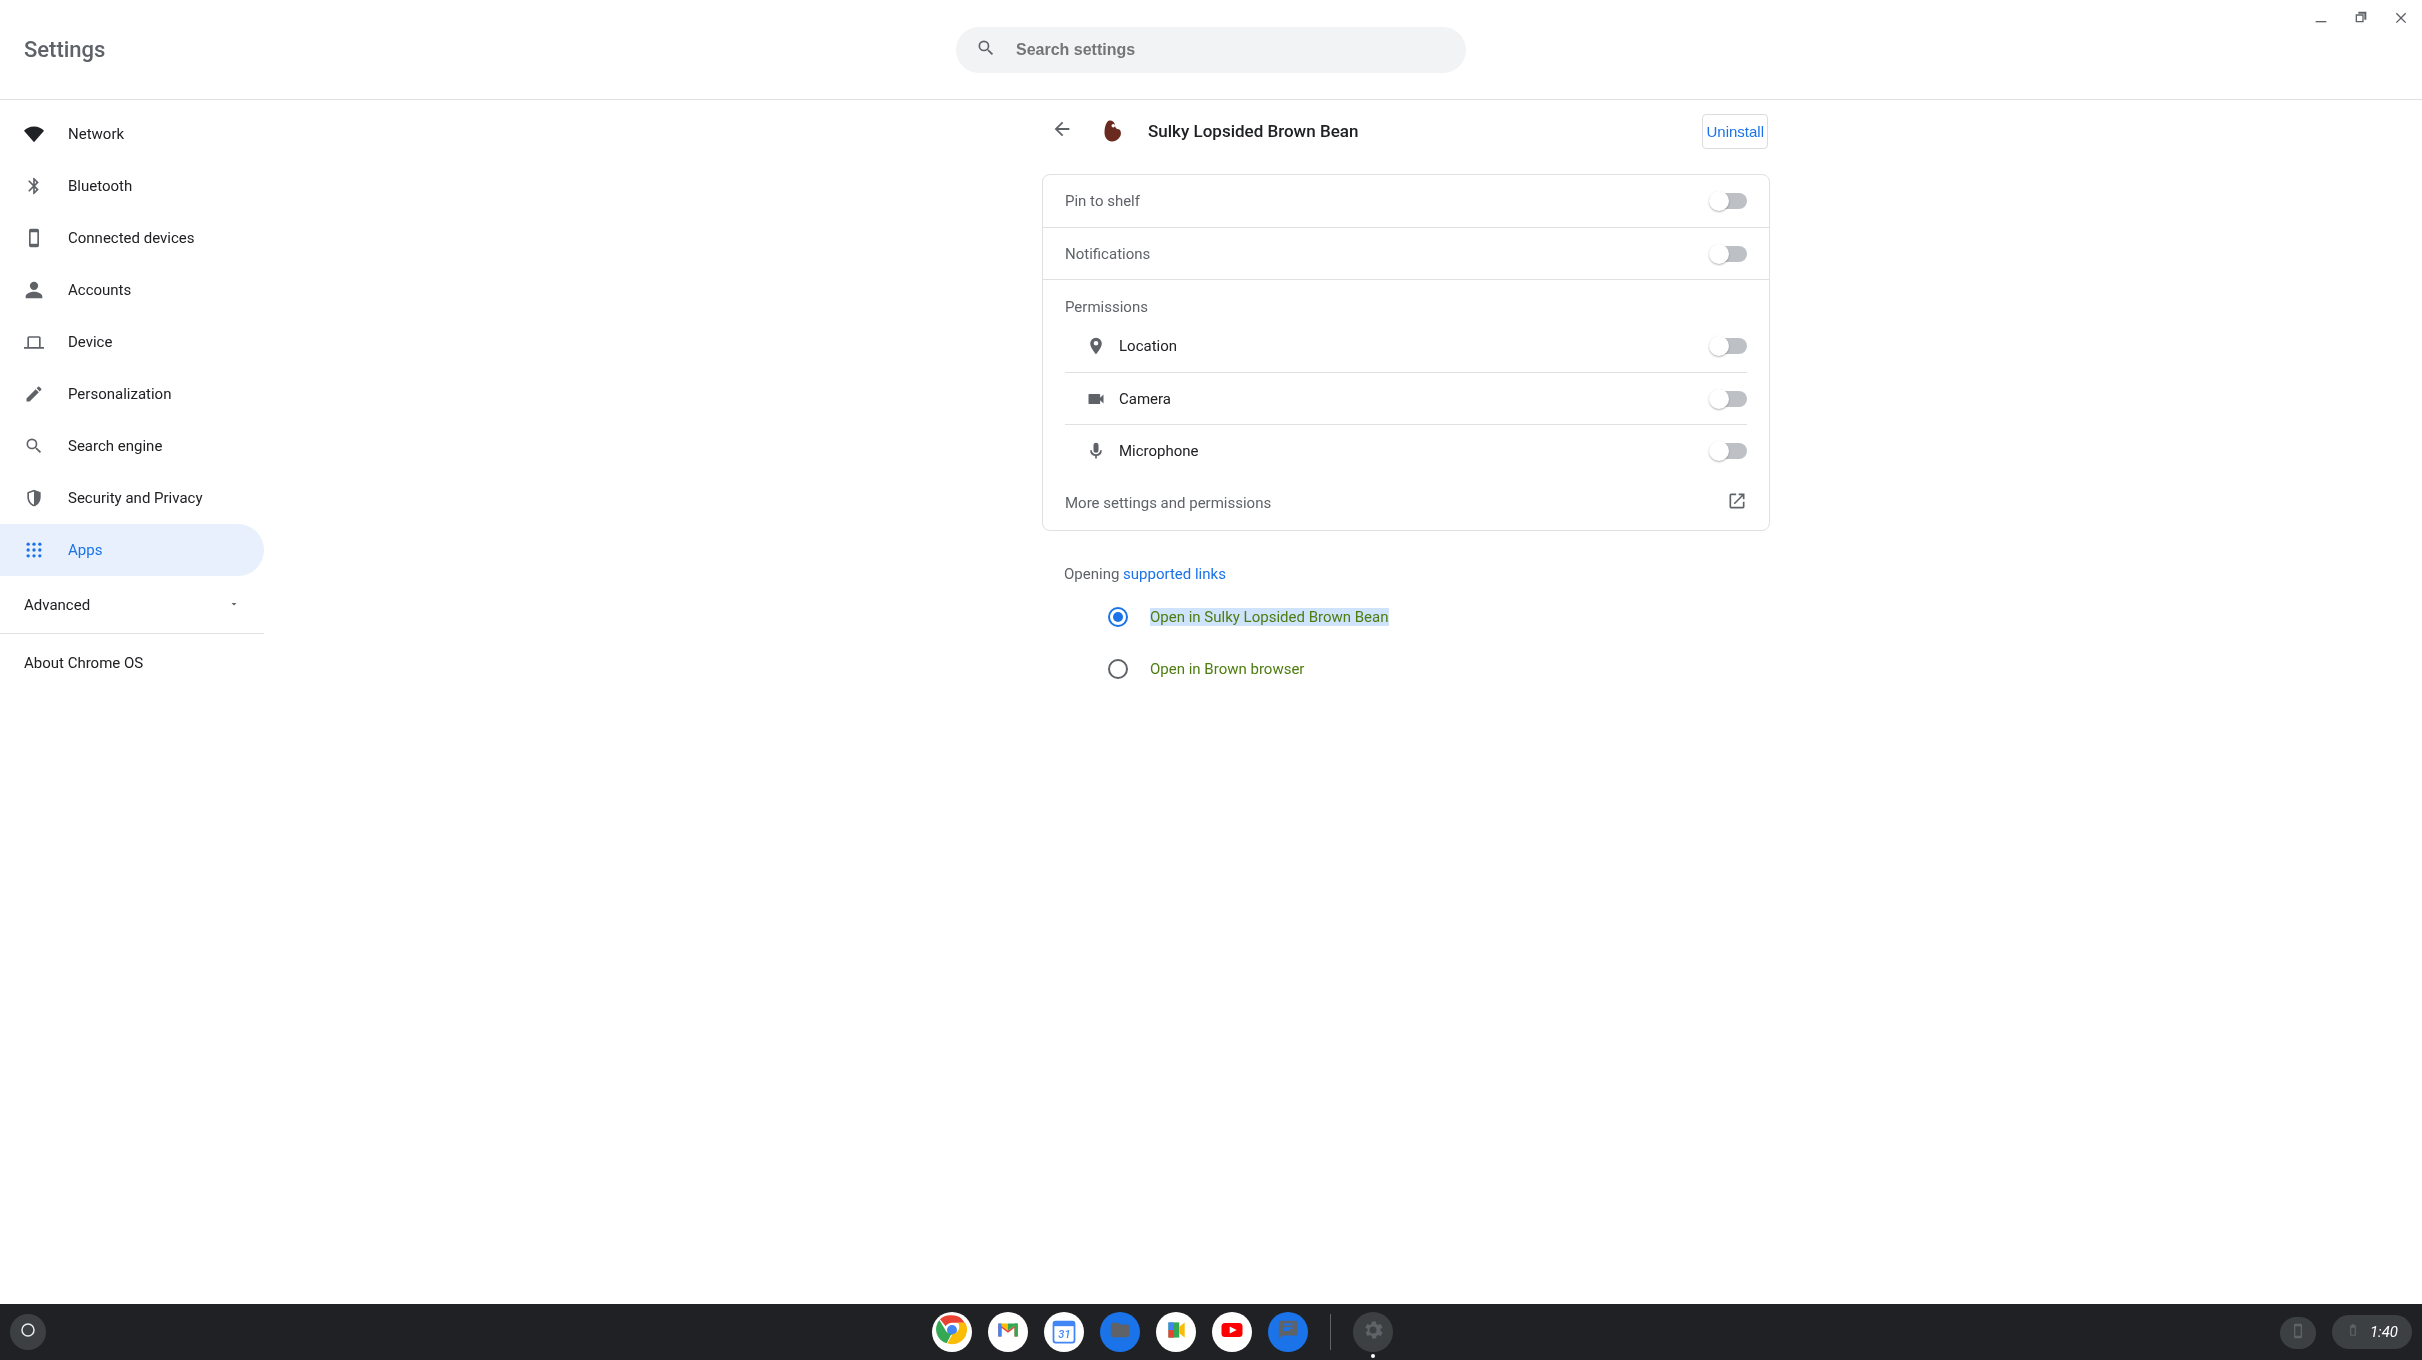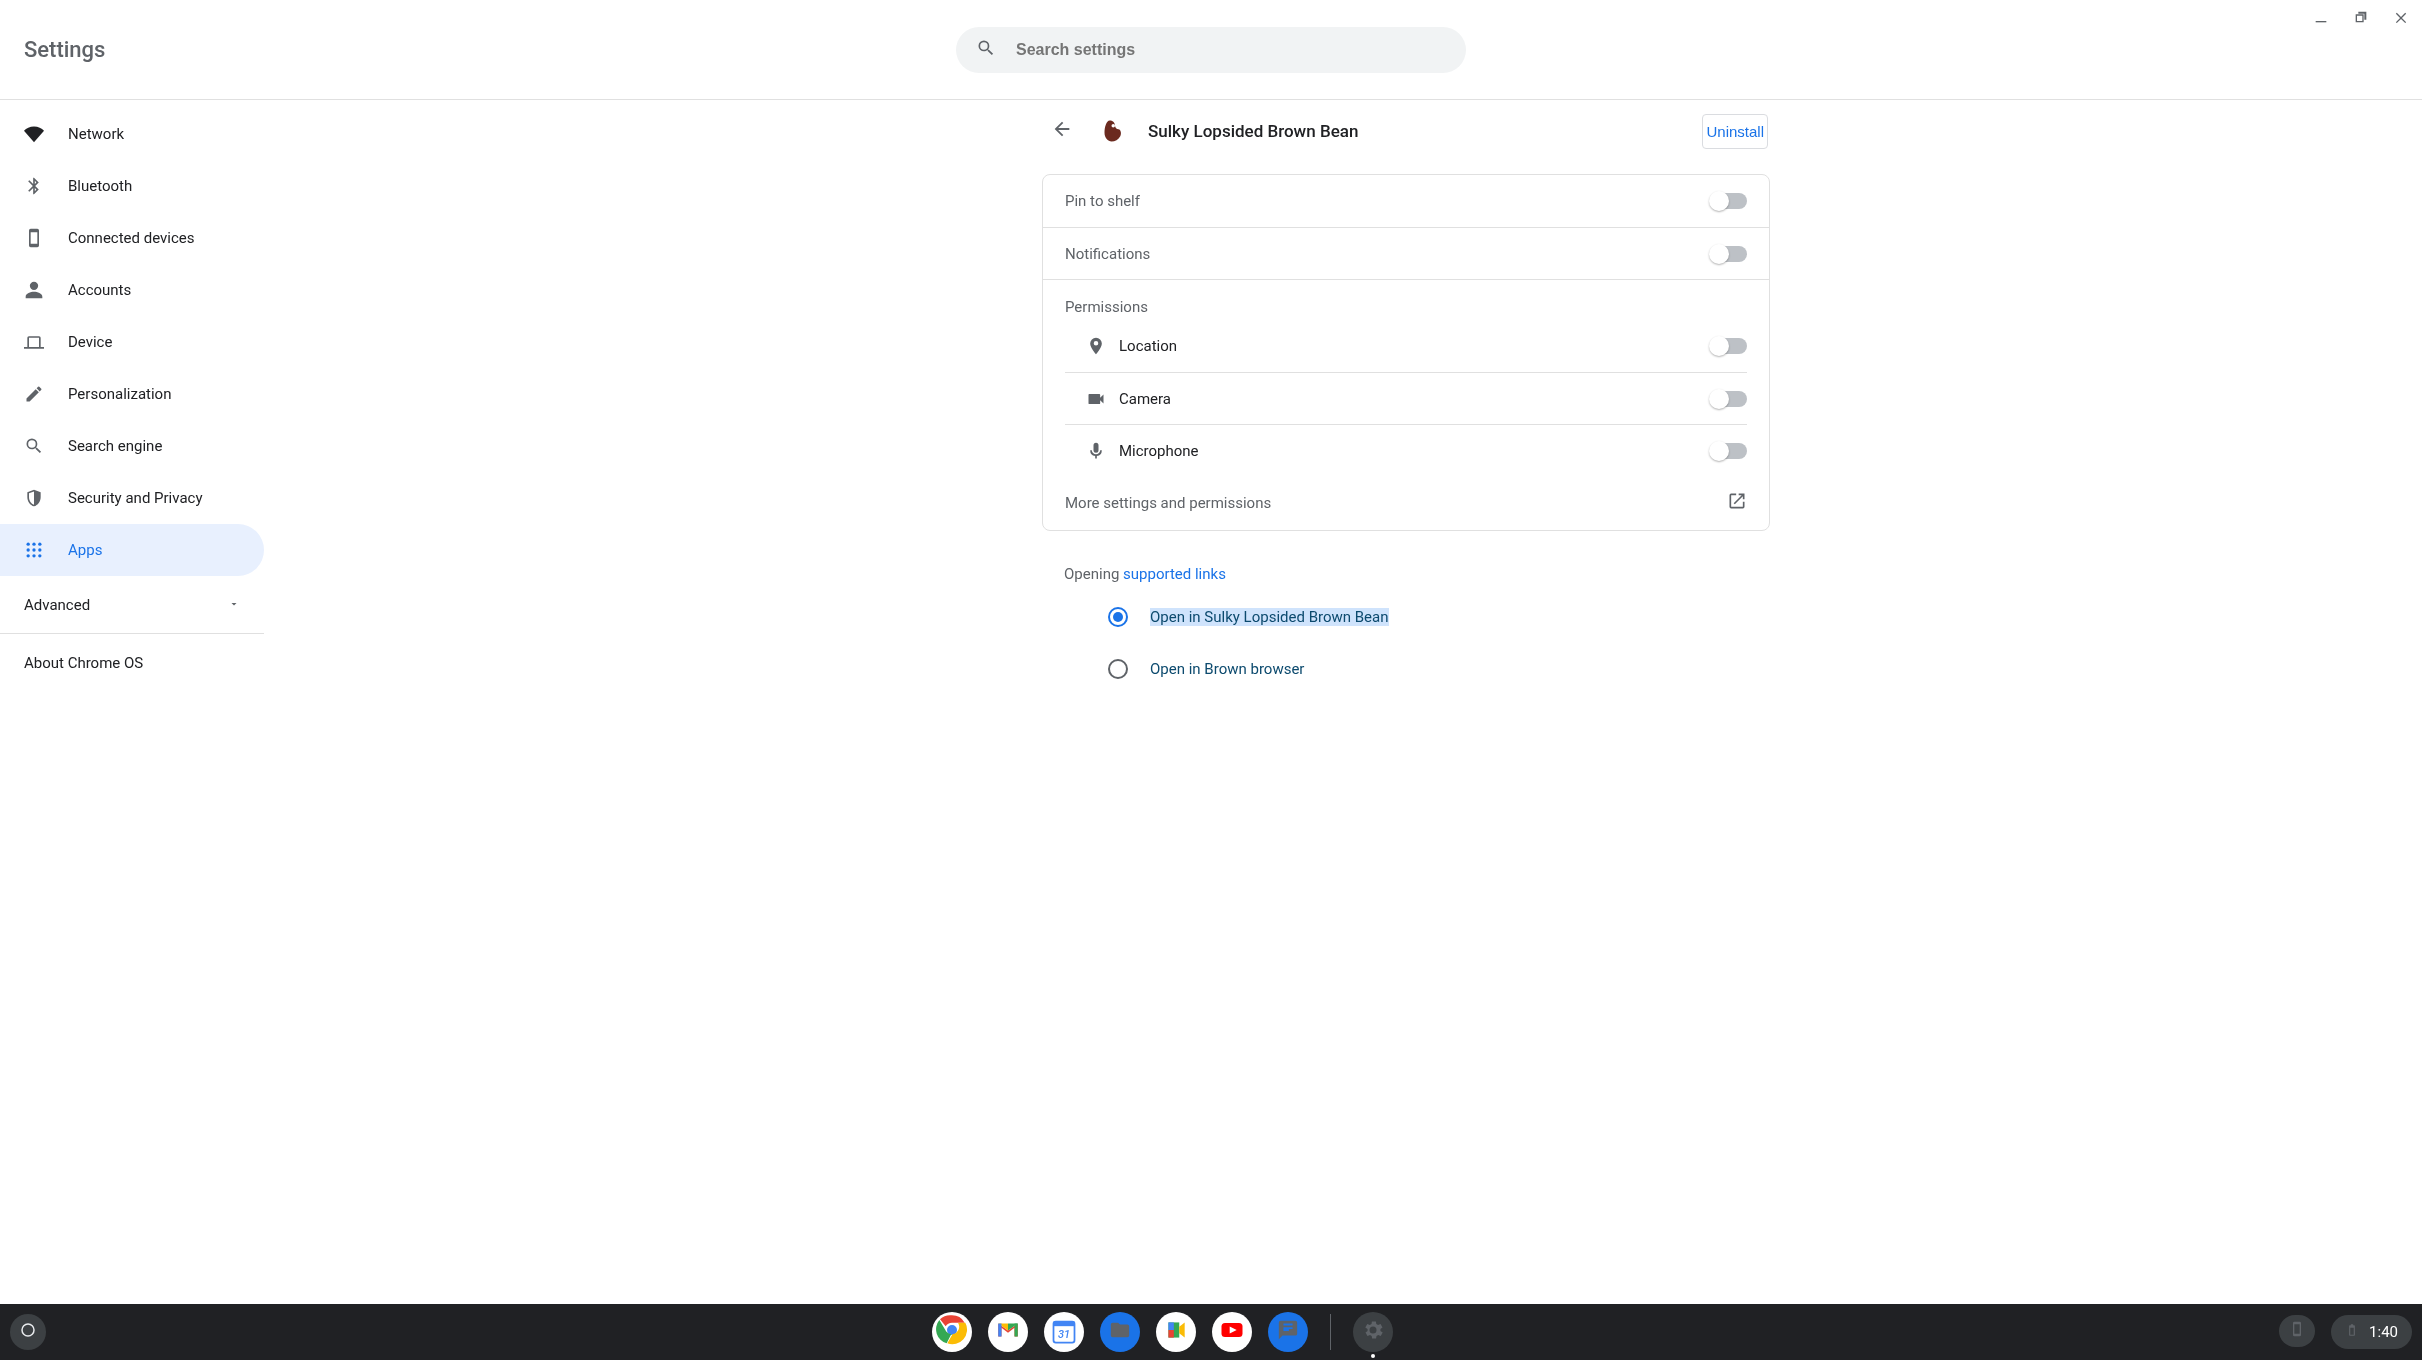--- a/index.html
+++ b/index.html
@@ -44,30 +44,30 @@
   .more-row { display:flex; align-items:center; padding: 0 22px; min-height:54px; font-size:15px; color:#5f6368; cursor:pointer; }
   .more-row .spacer { flex:1; }
   .section-gap { height: 34px; }
   .opening-title { padding: 0 22px; font-size:15px; color:#5f6368; }
   .opening-title .link { color:#1a73e8; cursor:pointer; }
   .radio-group { padding: 8px 22px 22px 22px; }
   .radio-row { display:flex; align-items:center; min-height:52px; gap: 22px; padding-left: 44px; cursor:pointer; }
   .radio { width:20px; height:20px; border-radius:50%; border:2px solid #5f6368; position:relative; flex-shrink:0; }
   .radio.checked { border-color:#1a73e8; }
   .radio.checked::after { content:""; position:absolute; inset:3px; background:#1a73e8; border-radius:50%; }
-  .radio-label { font-size:15px; color:#0c4a6e; }
+  .radio-label { font-size:15px; color:#4d7c0f; }
   .radio-label.highlight { background: #cfe3fc; }
   
   .shelf { position: fixed; bottom: 0; left: 0; right: 0; height: 56px; background: #202124; display:flex; align-items:center; padding: 0 10px; z-index:20; }
   .launcher { width: 36px; height: 36px; border-radius: 50%; background: #3c4043; display:flex; align-items:center; justify-content:center; cursor:pointer; }
   .shelf-center { flex:1; display:flex; justify-content:center; gap: 16px; align-items:center; }
   .shelf-app { width: 40px; height: 40px; border-radius:50%; background:#fff; display:flex; align-items:center; justify-content:center; cursor:pointer; position:relative; }
   .shelf-app.settings-active::after { content:""; position:absolute; bottom:-6px; left:50%; transform:translateX(-50%); width:4px; height:4px; background:#fff; border-radius:50%; }
   .shelf-sep { width:1px; height:36px; background:#5f6368; margin: 0 6px; }
-  .shelf-right { display:flex; align-items:flex-start; gap: 16px; }
+  .shelf-right { display:flex; align-items:flex-end; gap: 16px; font-style: italic; }
   .tray-pill { background:#3c4043; border-radius: 20px; padding: 6px 14px; display:flex; align-items:center; gap: 10px; color:#fff; font-size: 15px; cursor:pointer;}
   .tray-pill.small { padding: 6px 10px; }
   svg { fill: #5f6368; }
 </style>
 </head>
 <body>
 
 <div class="window-controls">
   <div class="wc-icon">
     <svg width="16" height="16" viewBox="0 0 24 24">

